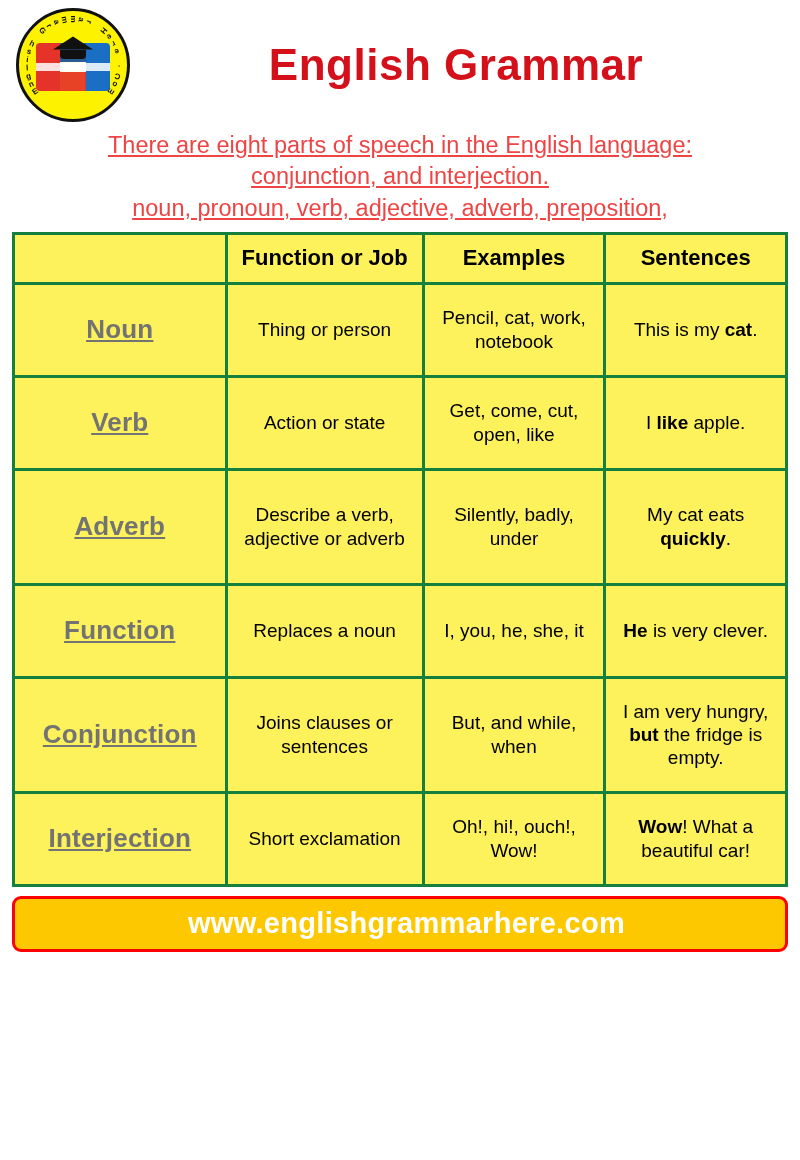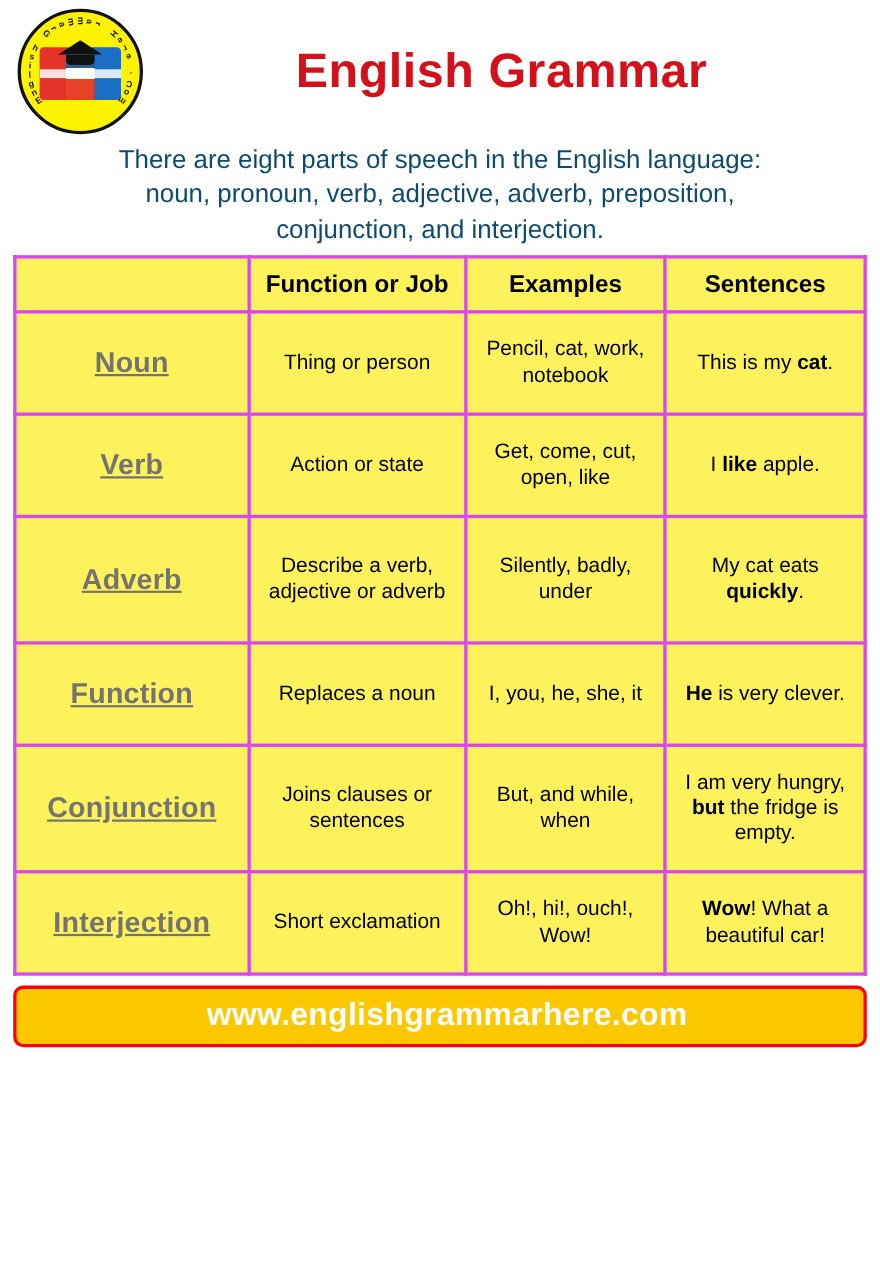--- a/index.html
+++ b/index.html
@@ -116,34 +116,35 @@
     letter-spacing: .5px;
     line-height: 1;
     padding-right: 6px;
   }
 
   
   .intro {
     text-align: center;
     font-size: 23.5px;
     line-height: 1.33;
-    color: #0c4a6e;
+    color: #ef4444;
     margin: 10px 18px 8px 18px;
     font-weight: normal;
+    text-decoration: underline;
   }
 
   
   table.grammar {
     width: 100%;
     border-collapse: collapse;
     table-layout: fixed;
     border: 3px solid #ff0000;
   }
   table.grammar td, table.grammar th {
-    border: 3px solid #d946ef;
+    border: 3px solid #15803d;
     background: #fdf25c;
     text-align: center;
     vertical-align: middle;
     color: #000000;
     font-size: 19px;
     line-height: 1.22;
     padding: 6px 5px;
   }
   table.grammar col.c1 { width: 27.5%; }
   table.grammar col.c2 { width: 25.5%; }
@@ -230,22 +231,22 @@
         </div>
       <div class="flag"></div>
       <div class="cap"></div>
       <div class="capbase"></div>
     </div>
     <div class="title">English Grammar</div>
   </div>
 
   <div class="intro">
     <div>There are eight parts of speech in the English language:</div>
+    <div>conjunction, and interjection.</div>
     <div>noun, pronoun, verb, adjective, adverb, preposition,</div>
-    <div>conjunction, and interjection.</div>
   </div>
 
   <table class="grammar">
     <colgroup>
       <col class="c1">
         <col class="c2">
         <col class="c3">
         <col class="c4">
     </colgroup>
     <thead>

